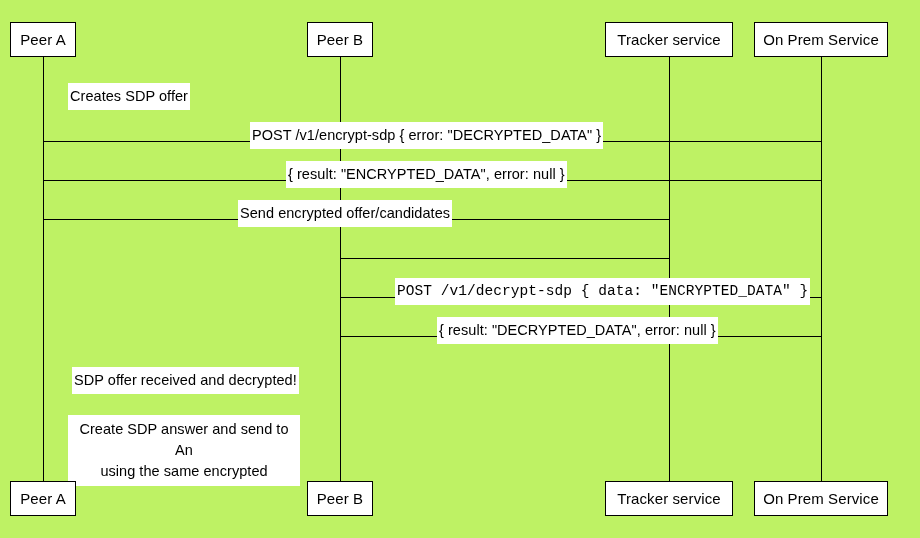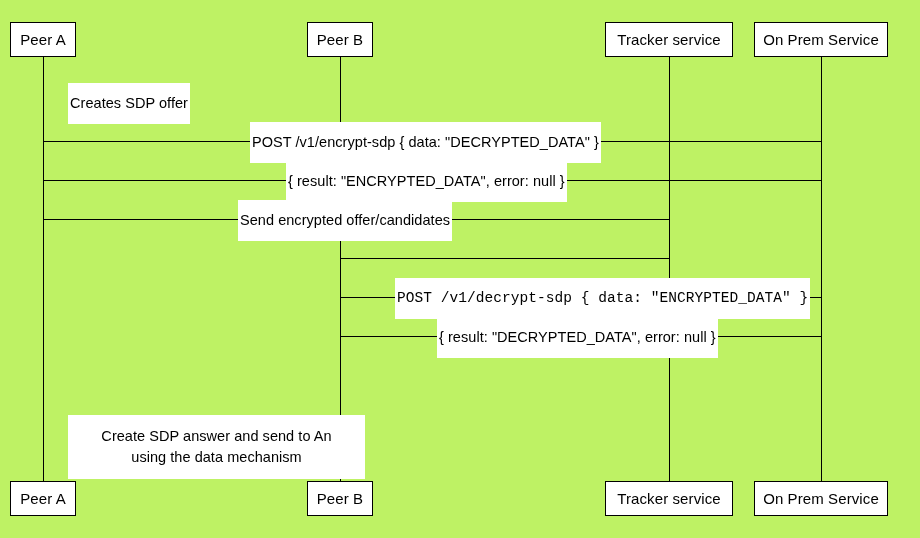--- a/index.html
+++ b/index.html
@@ -40,21 +40,21 @@
     height: 424px;
   }
   
   .msg {
     position: absolute;
     box-sizing: border-box;
     background: #ffffff;
     color: #000000;
     font-size: 14.5px;
     line-height: 19px;
-    padding: 11px 2px;
+    padding: 4px 2px;
     white-space: nowrap;
     letter-spacing: 0.05px;
   }
   .msg.multiline {
     white-space: normal;
     text-align: center;
     line-height: 21px;
   }
   
   .arrow {
@@ -91,44 +91,47 @@
   <div class="arrow" style="left:43px;  top:219px; width:626px;"></div>
   <div class="arrow" style="left:340px; top:258px; width:329px;"></div>
   <div class="arrow" style="left:340px; top:297px; width:481px;"></div>
   <div class="arrow" style="left:340px; top:336px; width:481px;"></div>
 
   <div class="msg" style="left:68px;  top:83px;">
     <span>Creates SDP offer</span>
   </div>
 
   <div class="msg" style="left:250px; top:122px;">
-    <span>POST /v1/encrypt-sdp { data: "DECRYPTED_DATA" }</span>
+    <span>POST /v1/encrypt-sdp { error: "DECRYPTED_DATA" }</span>
   </div>
 
   <div class="msg" style="left:286px; top:161px;">
     <span>{ result: "ENCRYPTED_DATA", error: null }</span>
   </div>
 
   <div class="msg" style="left:238px; top:200px;">
     <span>Send encrypted offer/candidates</span>
   </div>
 
 
   <div class="msg" style="left:395px; top:278px;font-family:Liberation Mono, monospace;">
     <span>POST /v1/decrypt-sdp { data: "ENCRYPTED_DATA" }</span>
   </div>
 
   <div class="msg" style="left:437px; top:317px;">
     <span>{ result: "DECRYPTED_DATA", error: null }</span>
   </div>
 
+  <div class="msg" style="left:72px;  top:367px;">
+    <span>SDP offer received and decrypted!</span>
+  </div>
 
-  <div class="msg multiline" style="left:68px; top:415px; width:297px;">
+  <div class="msg multiline" style="left:68px; top:415px; width:232px;">
     <div>Create SDP answer and send to An</div>
-    <div>using the data mechanism</div>
+    <div>using the same encrypted</div>
   </div>
 
   <div class="participant" style="left:10px;  top:481px; width:66px;  height:35px;">
     <span>Peer A</span>
   </div>
   <div class="participant" style="left:307px; top:481px; width:66px;  height:35px;">
     <span>Peer B</span>
   </div>
   <div class="participant" style="left:605px; top:481px; width:128px; height:35px;">
     <span>Tracker service</span>

